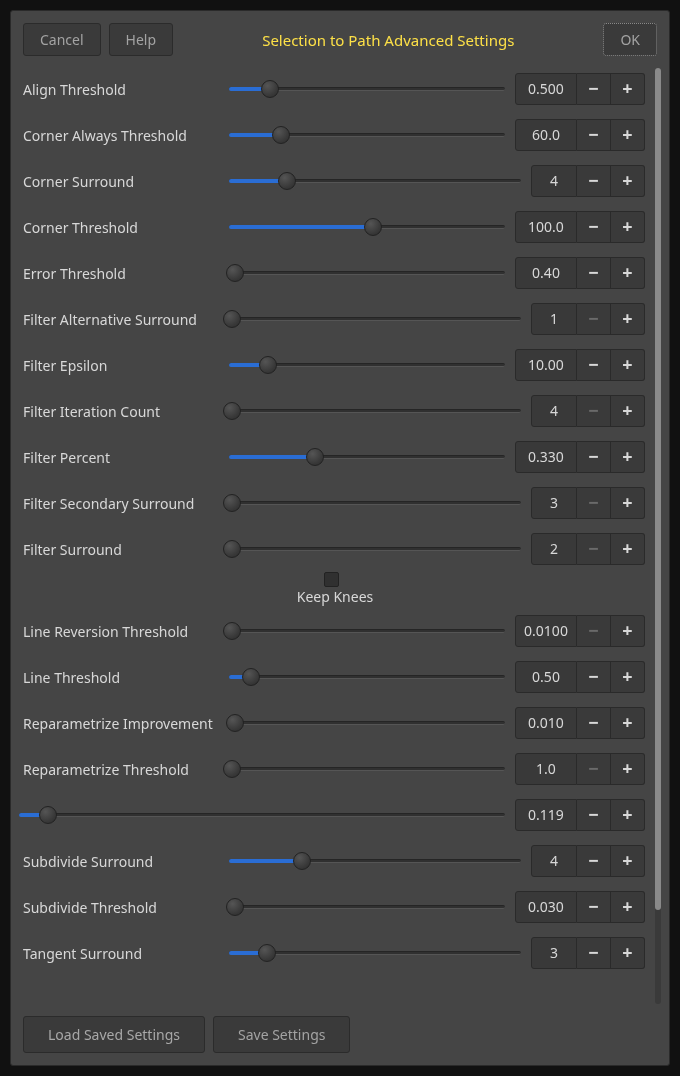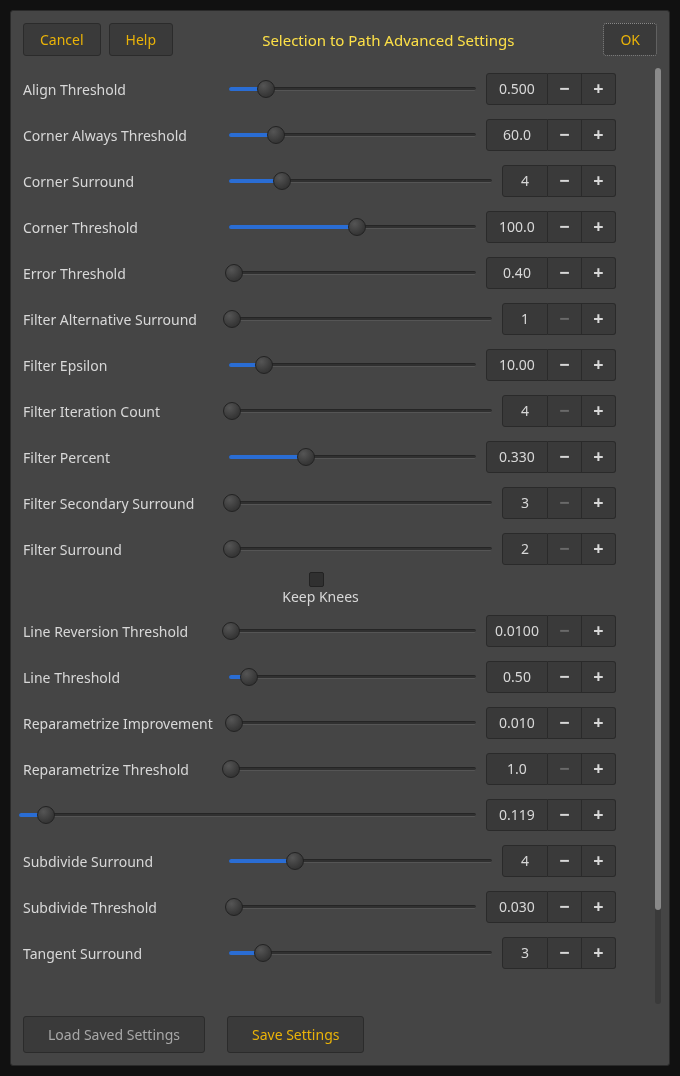--- a/index.html
+++ b/index.html
@@ -25,21 +25,21 @@
   }
   .header {
     display: flex;
     align-items: center;
     gap: 8px;
     padding: 4px 4px 10px 4px;
   }
   .btn {
     background: #3a3a3a;
     border: 1px solid #2b2b2b;
-    color: #eab308;
+    color: #a3a3a3;
     padding: 6px 16px;
     border-radius: 3px;
     cursor: pointer;
     font-size: 14px;
     font-family: inherit;
   }
   .btn-ok {
     border: 1px dotted #888;
   }
   .title {
@@ -53,21 +53,20 @@
     align-items: center;
   }
   .chev {
     margin-left: 6px;
   }
   .scroll {
     flex: 1;
     overflow: hidden;
     position: relative;
     display: flex;
-    gap: 29px;
   }
   .rows {
     flex: 1;
     padding-right: 10px;
   }
   .scrollbar {
     width: 6px;
     background: #3a3a3a;
     border-radius: 3px;
     margin: 2px 0;
@@ -176,21 +175,21 @@
   .checkbox {
     width: 15px;
     height: 15px;
     background: #303030;
     border: 1px solid #222;
     border-radius: 2px;
     margin-right: 8px;
   }
   .footer {
     display: flex;
-    gap: 22px;
+    gap: 8px;
     padding: 10px 4px 4px 4px;
   }
   .btn-wide {
     padding: 8px 24px;
   }
   .btn-secondary {
     color: #a8a8a8;
   }
   svg.chev-svg { width:14px; height:14px; vertical-align:middle; }
 </style>

